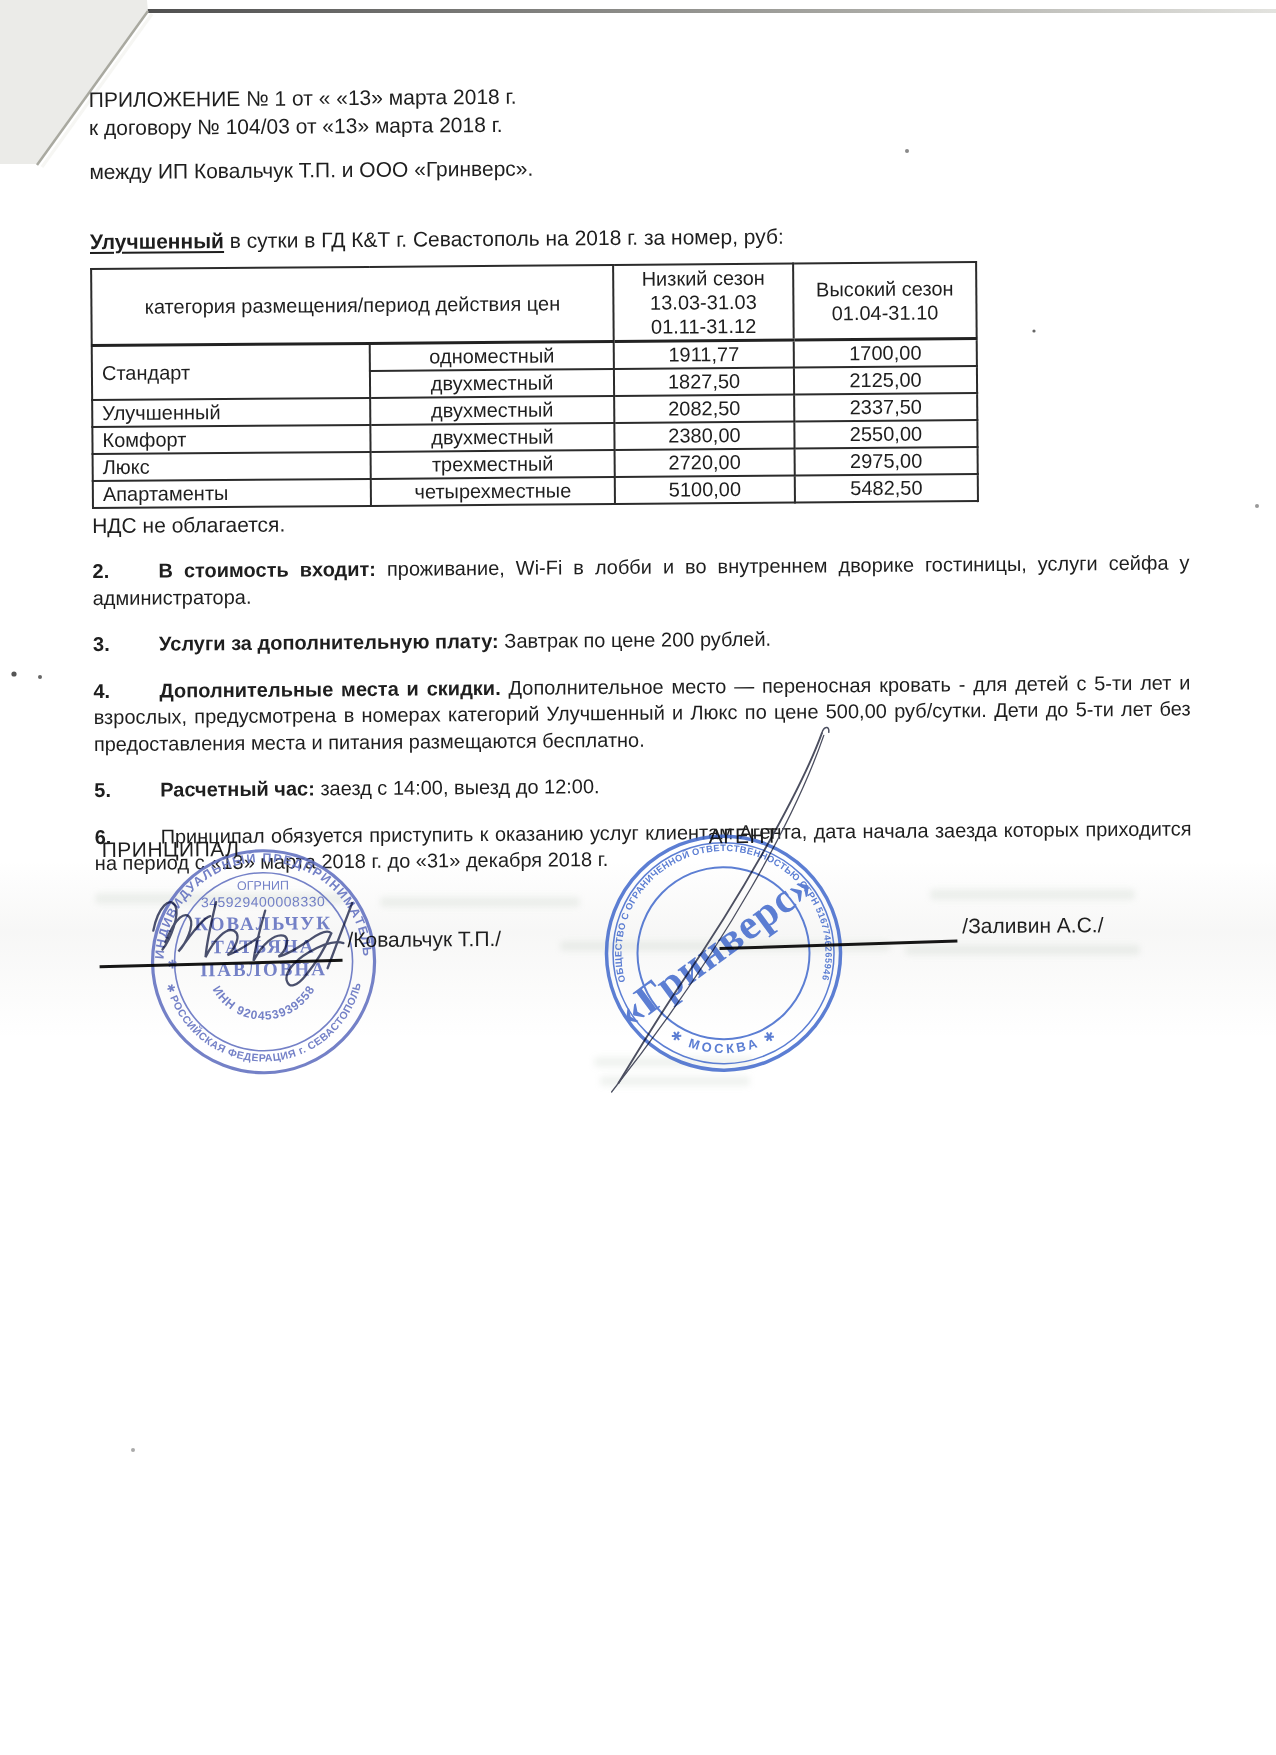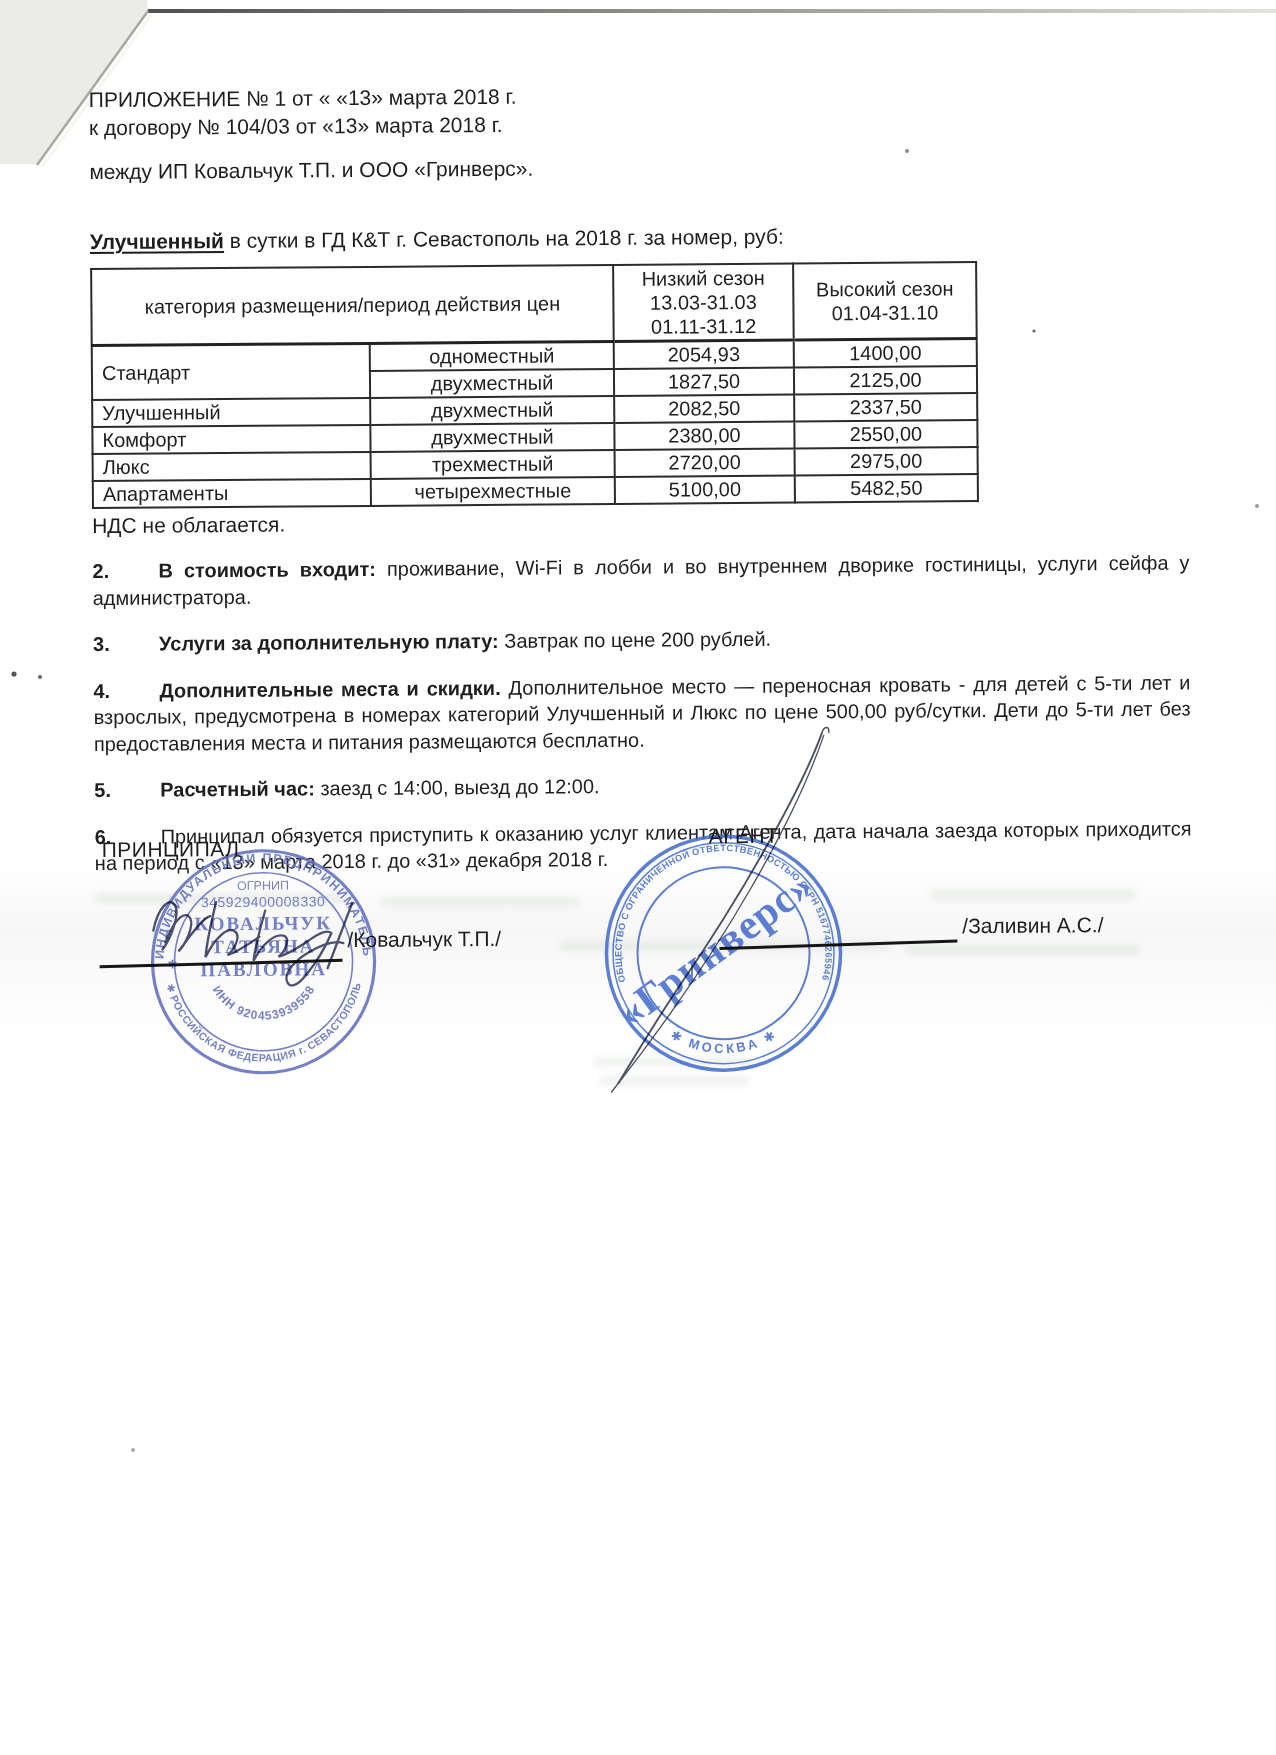--- a/index.html
+++ b/index.html
@@ -101,22 +101,22 @@
         <th>
           <div class="season-line">Высокий сезон</div>
           <div class="season-line">01.04-31.10</div>
         </th>
       </tr>
     </thead>
     <tbody>
       <tr>
         <td class="cat" rowspan="2">Стандарт</td>
         <td>одноместный</td>
-        <td>2054,93</td>
-        <td>1400,00</td>
+        <td>1911,77</td>
+        <td>1700,00</td>
       </tr>
       <tr>
         <td>двухместный</td>
         <td>1827,50</td>
         <td>2125,00</td>
       </tr>
       <tr>
         <td class="cat">Улучшенный</td>
         <td>двухместный</td>
         <td>2082,50</td>

